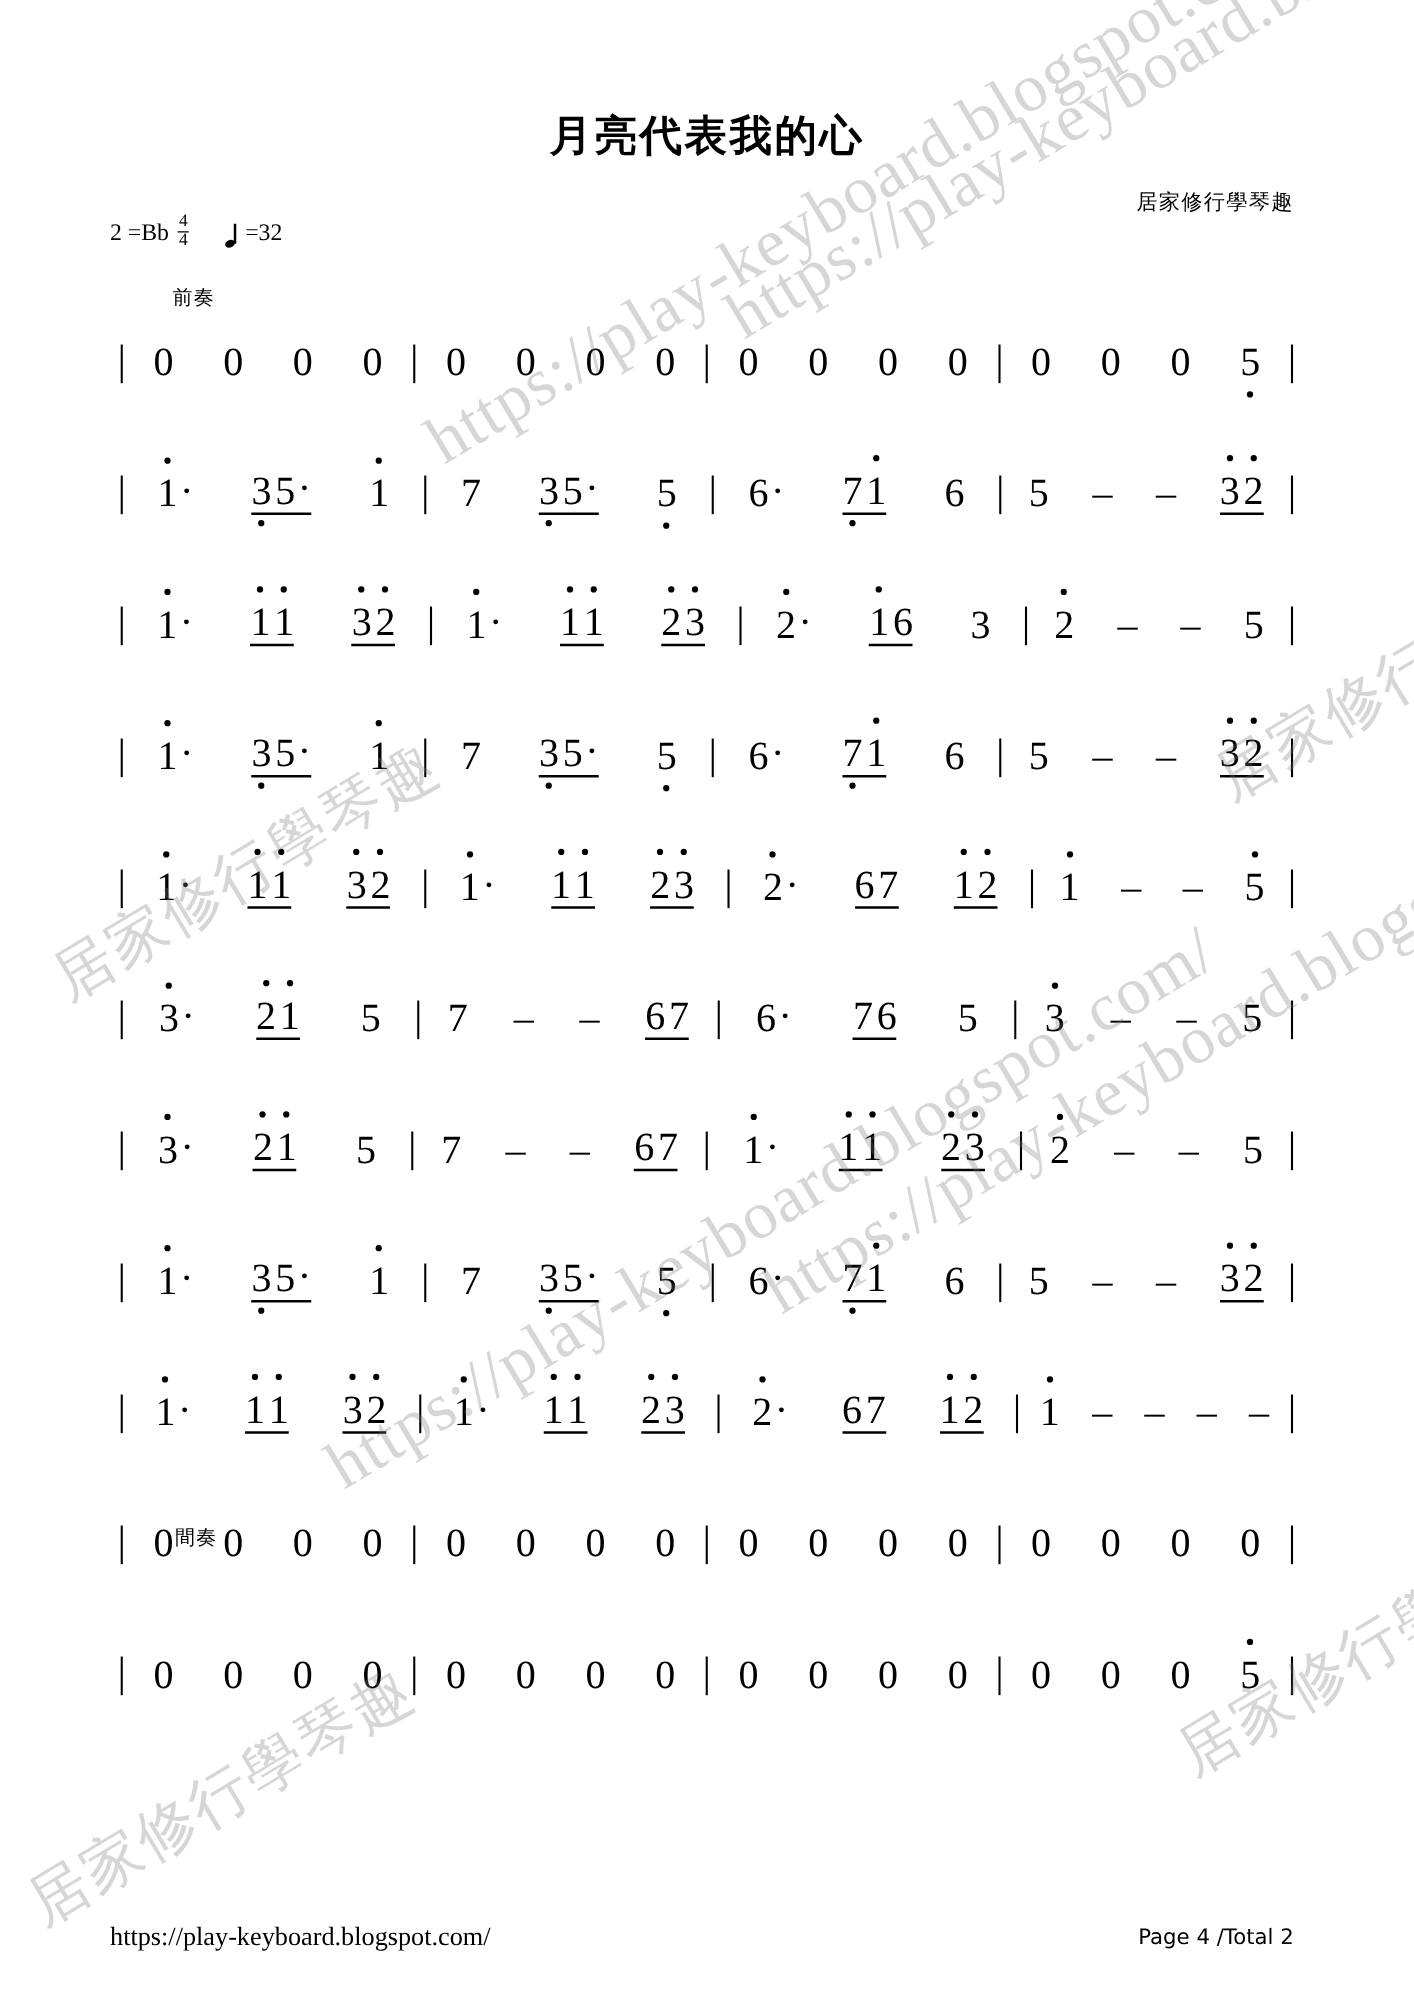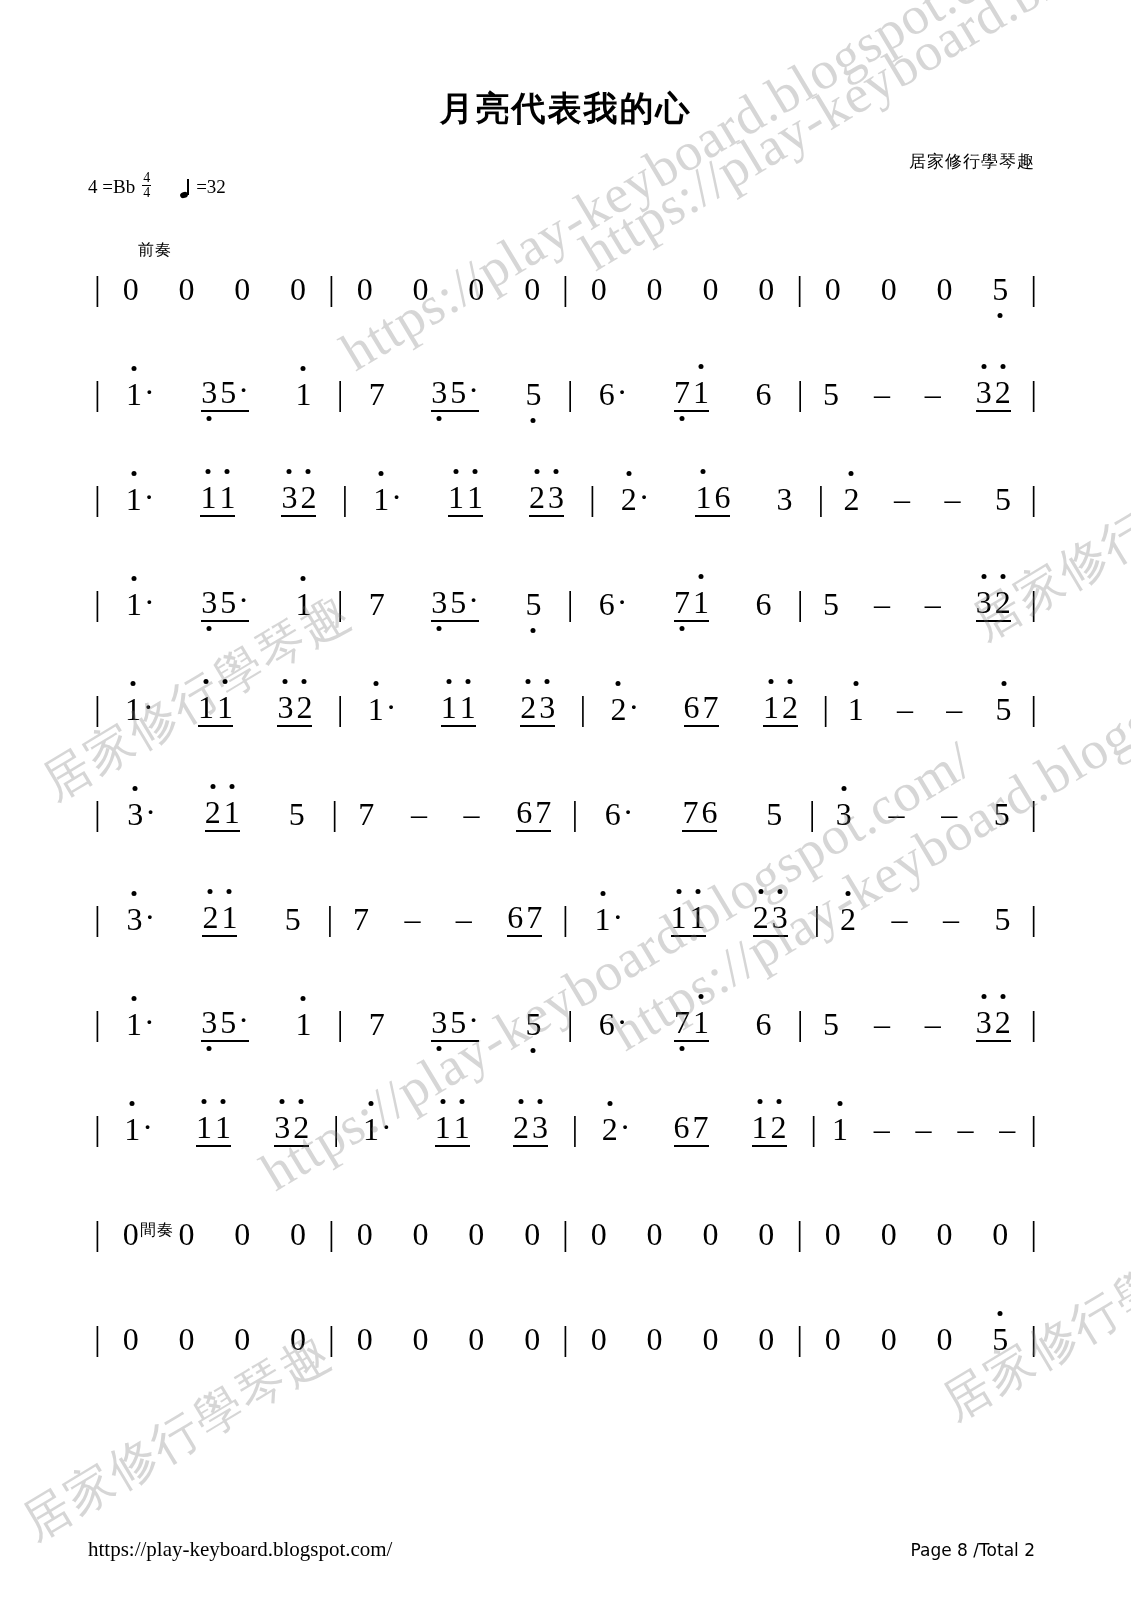--- a/index.html
+++ b/index.html
@@ -215,35 +215,35 @@
 </head>
 <body>
 
 <div class="page">
 
   <div class="title">月亮代表我的心</div>
 
   <div class="author">居家修行學琴趣</div>
 
   <div class="keyline">
-    <span>4 =Bb</span>
+    <span>2 =Bb</span>
     <span class="frac">
       <span class="num">4</span>
       <span class="den">4</span>
     </span>
     <span class="tempo">
       <span class="quarter-note">
         <span class="head"></span>
           <span class="stem"></span>
       </span>
       <span>=32</span>
     </span>
   </div>
 
-  <div class="section-label" style="left:138px; top:240px;text-align:right;">前奏</div>
+  <div class="section-label" style="left:138px; top:228px;text-align:right;">前奏</div>
   <div class="section-label" style="left:140px; top:1220px;font-family:Liberation Mono, monospace;">間奏</div>
 
   <div class="rows" id="score-rows">
       <div class="row">
         <span class="bar">|</span>
         <span class="measure">
           <span class="note">
             <span class="glyph">0</span>
           </span>
           <span class="note">
@@ -1157,21 +1157,21 @@
           </span>
           <span class="note">
             <span class="glyph">5<span class="dot-above"></span></span>
           </span>
         </span>
         <span class="bar">|</span>
       </div>
     </div>
 
   <div class="footer-url">https://play-keyboard.blogspot.com/</div>
-  <div class="footer-page">Page 8 /Total 2</div>
+  <div class="footer-page">Page 4 /Total 2</div>
 </div>
 
 <div class="wm-layer">
   <div class="wm wm-url" style="left:330px; top:330px; transform: rotate(-31deg);">https://play-keyboard.blogspot.com/</div>
   <div class="wm wm-url" style="left:570px; top:230px; transform: rotate(-31deg);">https://play-keyboard.blogspot.com/</div>
   <div class="wm wm-cn" style="left:30px; top:760px; transform: rotate(-31deg);">居家修行學琴趣</div>
   <div class="wm wm-url" style="left:250px; top:1150px; transform: rotate(-31deg);">https://play-keyboard.blogspot.com/</div>
   <div class="wm wm-url" style="left:600px; top:1010px; transform: rotate(-31deg);">https://play-keyboard.blogspot.com/</div>
   <div class="wm wm-cn" style="left:960px; top:600px; transform: rotate(-31deg);">居家修行學琴趣</div>
   <div class="wm wm-cn" style="left:930px; top:1380px; transform: rotate(-31deg);">居家修行學琴趣</div>

